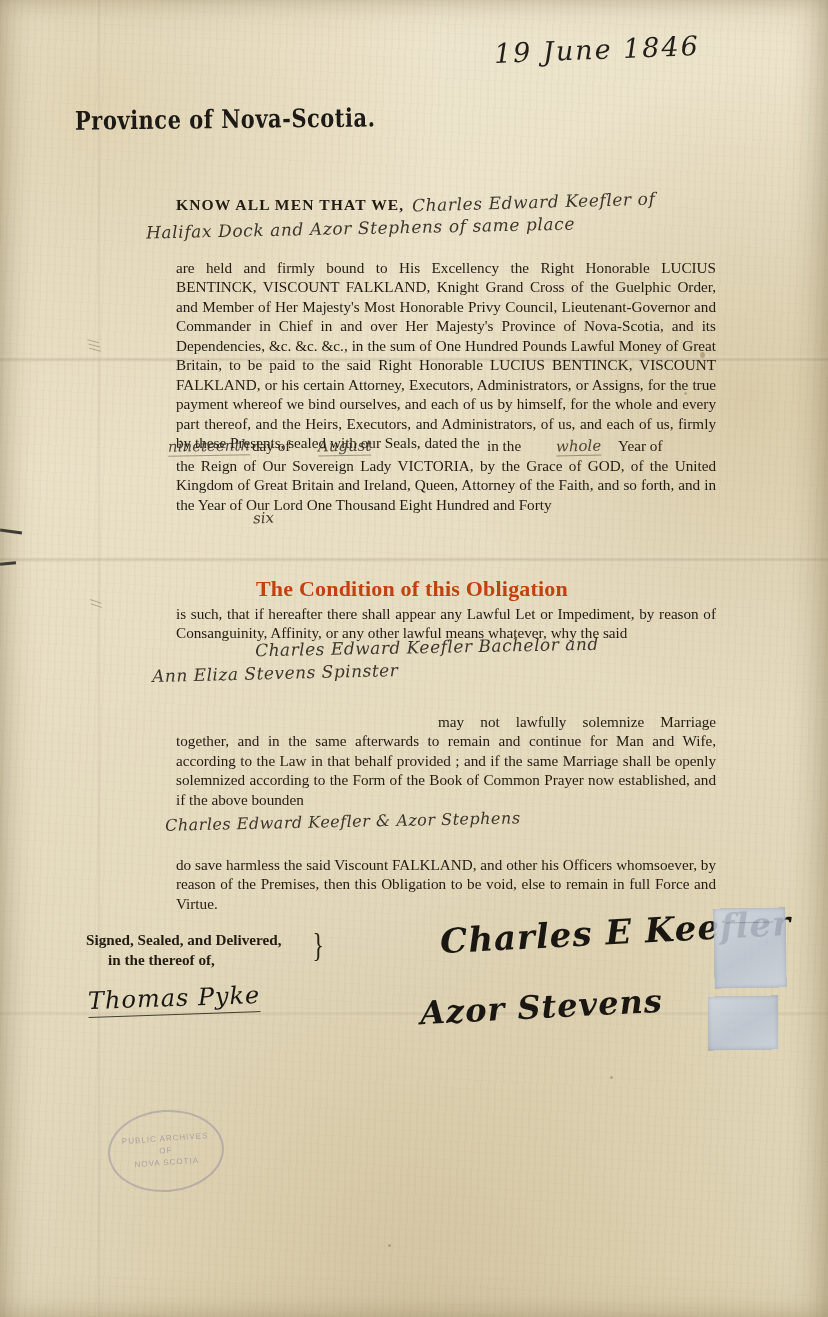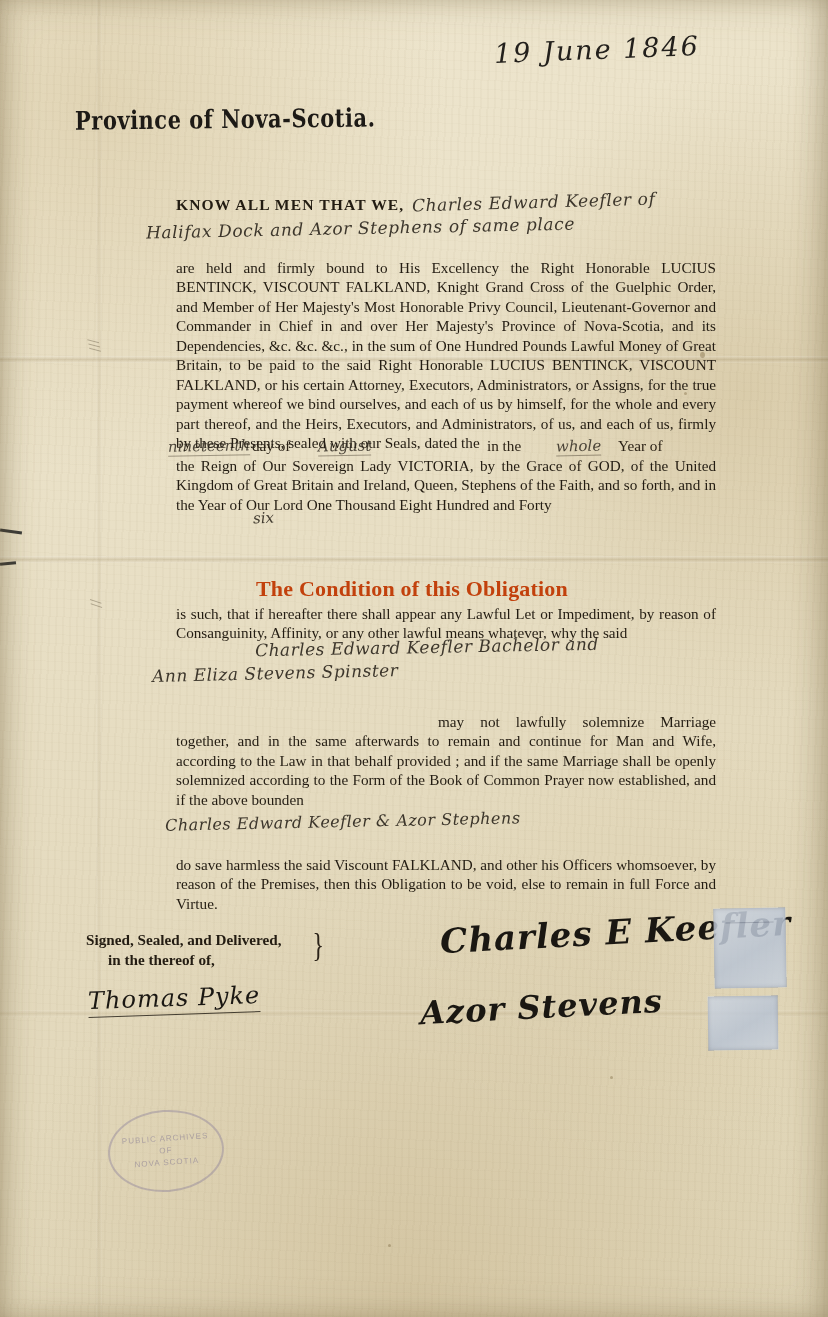--- a/index.html
+++ b/index.html
@@ -365,21 +365,21 @@
 
     <div style="position:absolute; left:252px; top:437px; font-size:15.2px;">day of</div>
     <div style="position:absolute; left:487px; top:437px; font-size:15.2px;text-align:right;">in the</div>
     <div style="position:absolute; left:618px; top:437px; font-size:15.2px;">Year of</div>
 
     <div class="hand hand-day">nineteenth</div>
     <div class="hand hand-month">August</div>
     <div class="hand hand-year-reign">whole</div>
 
     <div class="body-block" style="top:456px;">
-      <span>the Reign of Our Sovereign Lady VICTORIA, by the Grace of GOD, of the United Kingdom of Great Britain and Ireland, Queen, Stephens of the Faith, and so forth, and in the Year of Our Lord One Thousand Eight Hundred and Forty</span>
+      <span>the Reign of Our Sovereign Lady VICTORIA, by the Grace of GOD, of the United Kingdom of Great Britain and Ireland, Queen, Attorney of the Faith, and so forth, and in the Year of Our Lord One Thousand Eight Hundred and Forty</span>
     </div>
     <div class="hand hand-forty">six</div>
 
     <div class="cond-title">The Condition of this Obligation</div>
 
     <div class="body-block b3">
       <span>is such, that if hereafter there shall appear any Lawful Let or Impediment, by reason of Consanguinity, Affinity, or any other lawful means whatever, why the said</span>
     </div>
     <div class="hand hand-names1">Charles Edward Keefler Bachelor and</div>
     <div class="hand hand-names2">Ann Eliza Stevens Spinster</div>

